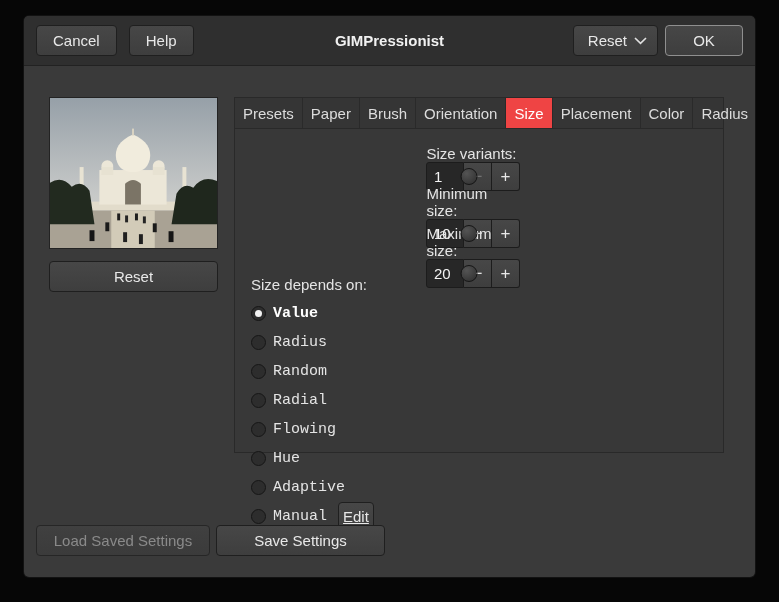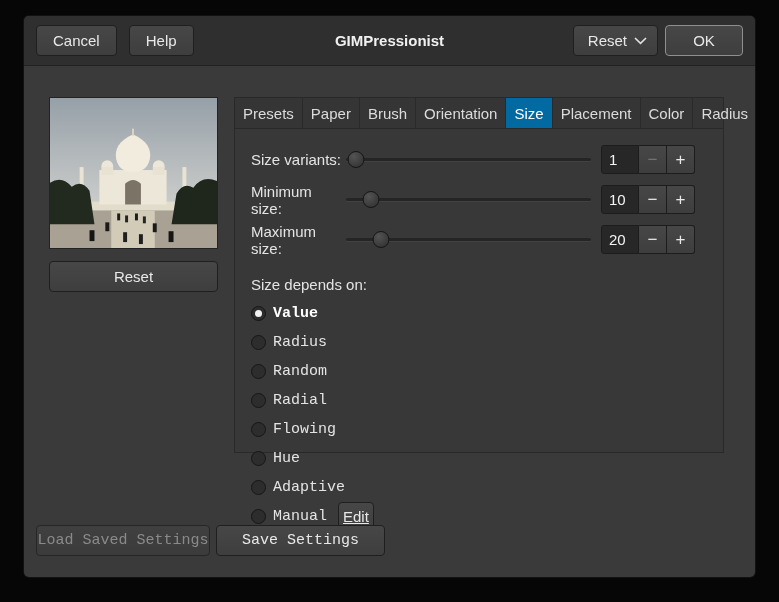--- a/index.html
+++ b/index.html
@@ -49,23 +49,23 @@
     position:absolute; left:210px; top:81px; width:490px; height:356px;
     border:1px solid #292929; box-sizing:border-box; background:#383838;
   }
   .tabbar {
     display:flex; height:30px; border-bottom:1px solid #292929; background:#353535;
   }
   .tab {
     display:flex; align-items:center; padding:0 8px; font-size:15px;
     color:#dcdcdc; border-right:1px solid #2a2a2a; white-space:nowrap;
   }
-  .tab.active { background:#0369a1; color:#ffffff; }
+  .tab.active { background:#ef4444; color:#ffffff; }
   .panel { padding:16px 28px 0 16px; }
-  .srow { display:flex; align-items:center; height:29px; margin-bottom:11px; }
+  .srow { display:flex; align-items:center; height:29px; margin-bottom:11px;flex-direction:column; }
   .slabel { width:93px; flex:none; font-size:15px; color:#e4e4e4; }
   .slider { flex:1; position:relative; height:29px; margin-right:8px; }
   .track {
     position:absolute; left:2px; right:2px; top:13px; height:3px;
     background:#252525; border-radius:2px; box-shadow:0 1px 0 rgba(255,255,255,0.05);
   }
   .thumb {
     position:absolute; top:6px; width:17px; height:17px; border-radius:50%;
     background:radial-gradient(circle at 35% 30%, #545454, #2d2d2d);
     border:1px solid #151515; box-sizing:border-box; transform:translateX(-50%);
@@ -94,21 +94,21 @@
     width:15px; height:15px; border-radius:50%; background:#2d2d2d;
     border:1px solid #161616; box-sizing:border-box; flex:none;
     display:flex; align-items:center; justify-content:center;
   }
   .radio .dot { width:7px; height:7px; border-radius:50%; background:#f2f2f2; display:none; }
   .radio.selected .dot { display:block; }
   .radio-label { color:#e4e4e4;font-family:Liberation Mono, monospace; }
   .radio-item.selected .radio-label { font-weight:bold; color:#ffffff; }
   .btn-edit { height:30px; margin-left:4px; padding:0 4px;text-decoration:underline; }
   
-  .footer { position:absolute; left:12px; top:509px; display:flex; gap:6px;font-family:Liberation Mono, monospace; }
+  .footer { position:absolute; left:12px; top:509px; display:flex; gap:6px; }
   .btn-load {
     width:174px; padding:0; color:#8a8a8a;
     background:linear-gradient(#404040,#3b3b3b); border-color:#262626;
   }
   .btn-save { width:169px; padding:0; }
 </style>
 </head>
 <body>
 
 <div class="dialog">

